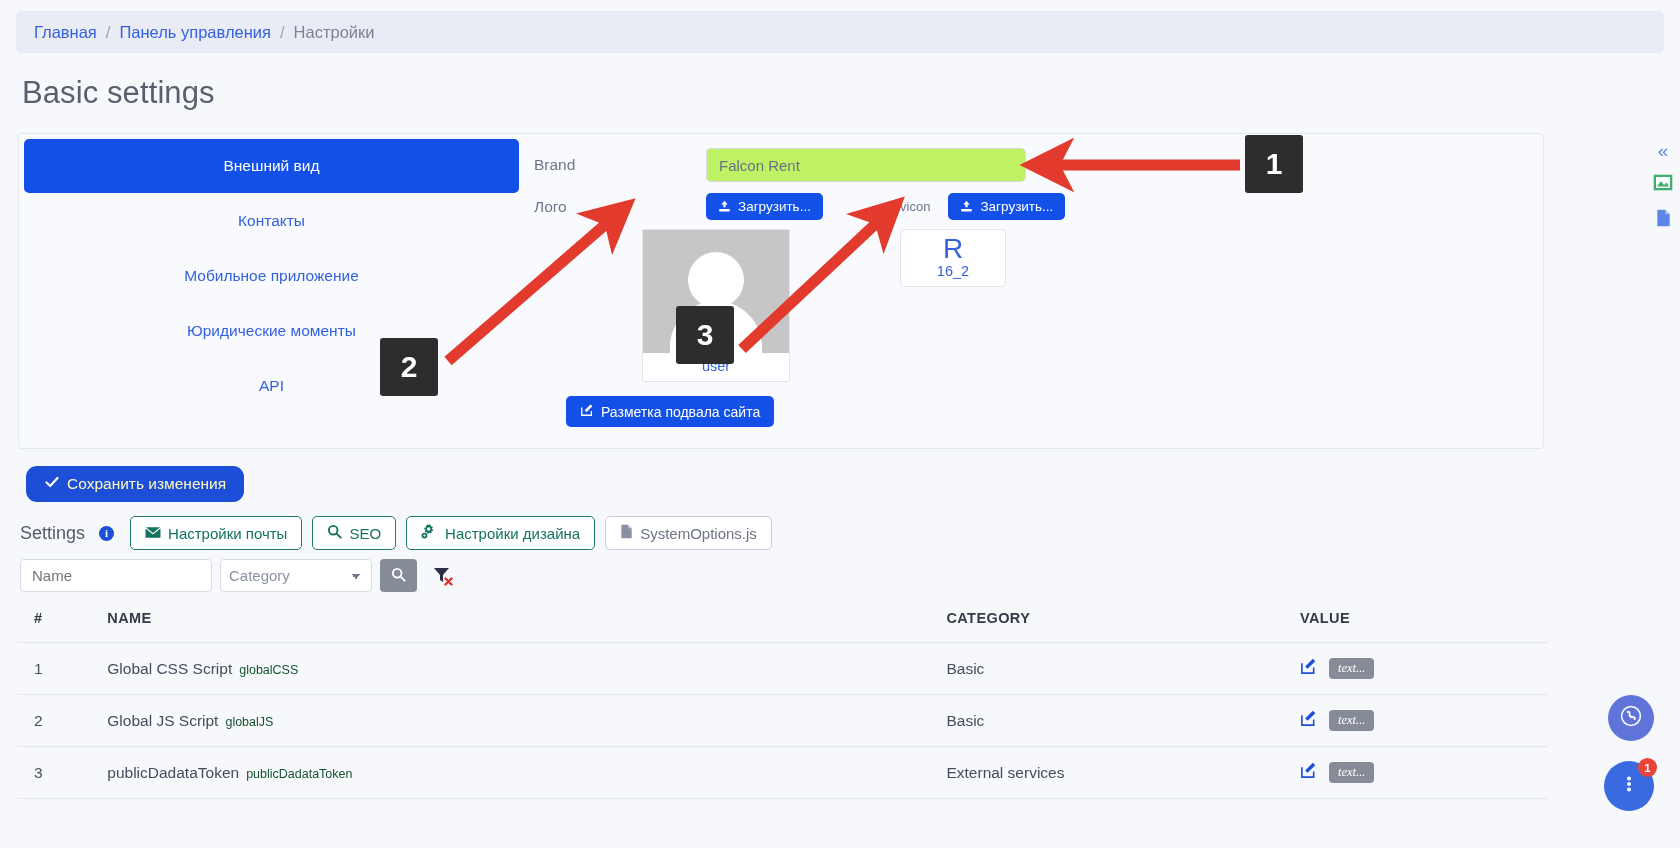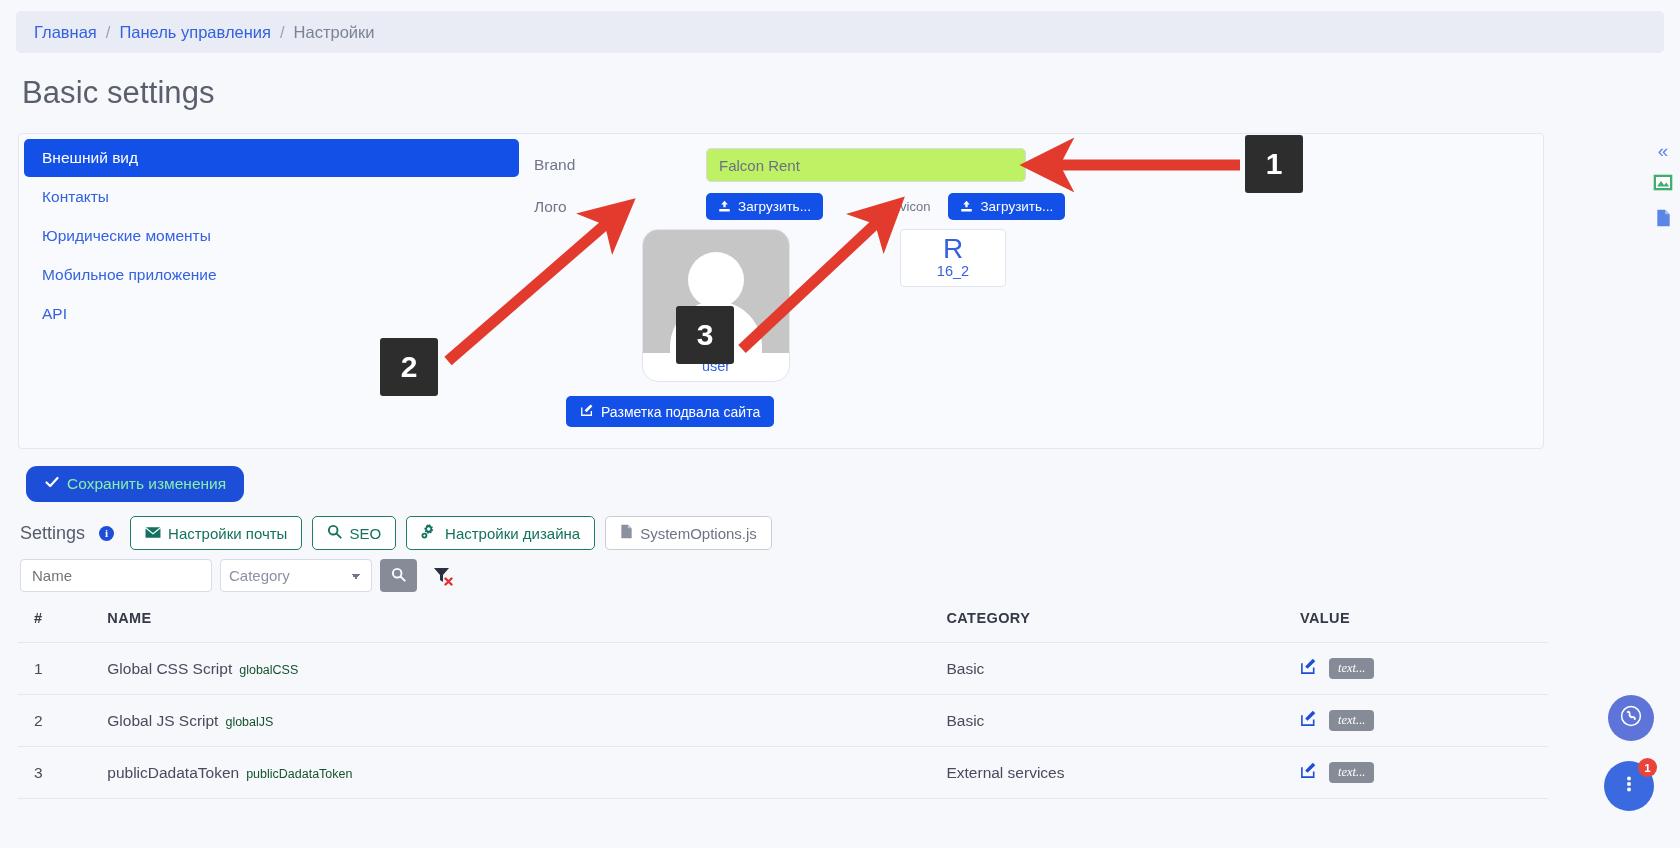--- a/index.html
+++ b/index.html
@@ -43,28 +43,29 @@
     left: 18px; top: 122px;
     width: 1526px; height: 316px;
     background: #f9fafd;
     border: 1px solid #e3e7ef;
     border-radius: 4px;
   }
 
   
   .vnav { position: absolute; left: 5px; top: 5px; width: 495px; }
   .vnav-item {
-    height: 38px;
+    height: 54px;
     display: flex; align-items: center;
     padding: 0 18px;
     font-size: 15.5px;
     color: #3461e0;
     border-radius: 5px;
     cursor: pointer;
     margin-bottom: 1px;
+    justify-content: center;
   }
   .vnav-item.active { background: #1350e8; color: #ffffff; }
 
   
   .form-area { position: absolute; left: 515px; top: 14px; right: 10px; bottom: 0; }
   .frow { display: flex; align-items: center; }
   .flabel {
     font-size: 15.5px;
     color: #6f7689;
     width: 172px;
@@ -98,21 +99,21 @@
   .fav-label {
     font-size: 13px; color: #6f7689;
     margin-left: 62px; margin-right: 18px;
   }
 
   
   .preview-row { display: flex; align-items: flex-start; margin-top: 9px; }
   .logo-card {
     width: 148px;
     border: 1px solid #e1e5ee;
-    border-radius: 16px;
+    border-radius: 2px;
     background: #ffffff;
     margin-left: 108px;
     overflow: hidden;
   }
   .logo-img {
     position: relative;
     height: 123px; background: #c6c6c6;
     display: flex; align-items: flex-end; justify-content: center;
     overflow: hidden;
   }
@@ -146,21 +147,21 @@
 
   .btn-footer {
     background: #1350e8; color: #fff;
     font-size: 14px; height: 31px; padding: 0 14px;
     margin-left: 32px; margin-top: 14px;
   }
 
   
   .btn-save {
     position: absolute; left: 26px; top: 455px;
-    background: #1d4ed8; color: #86efac;
+    background: #1d4ed8; color: #fef9c3;
     font-size: 15.5px; height: 36px; padding: 0 18px;
     border-radius: 11px;
   }
 
   
   .settings-bar {
     position: absolute; left: 20px; top: 505px;
     display: flex; align-items: center; gap: 10px;
   }
   .settings-label { font-size: 18px; color: #4f5costs; }
@@ -307,24 +308,24 @@
   <div class="main-card">
 
     <div class="vnav">
       <div class="vnav-item active">
         <span>Внешний вид</span>
       </div>
       <div class="vnav-item">
         <span>Контакты</span>
       </div>
       <div class="vnav-item">
+        <span>Мобильное приложение</span>
+      </div>
+      <div class="vnav-item">
         <span>Юридические моменты</span>
-      </div>
-      <div class="vnav-item">
-        <span>Мобильное приложение</span>
       </div>
       <div class="vnav-item">
         <span>API</span>
       </div>
     </div>
 
     <div class="form-area">
 
       <div class="frow">
         <span class="flabel">Brand</span>

